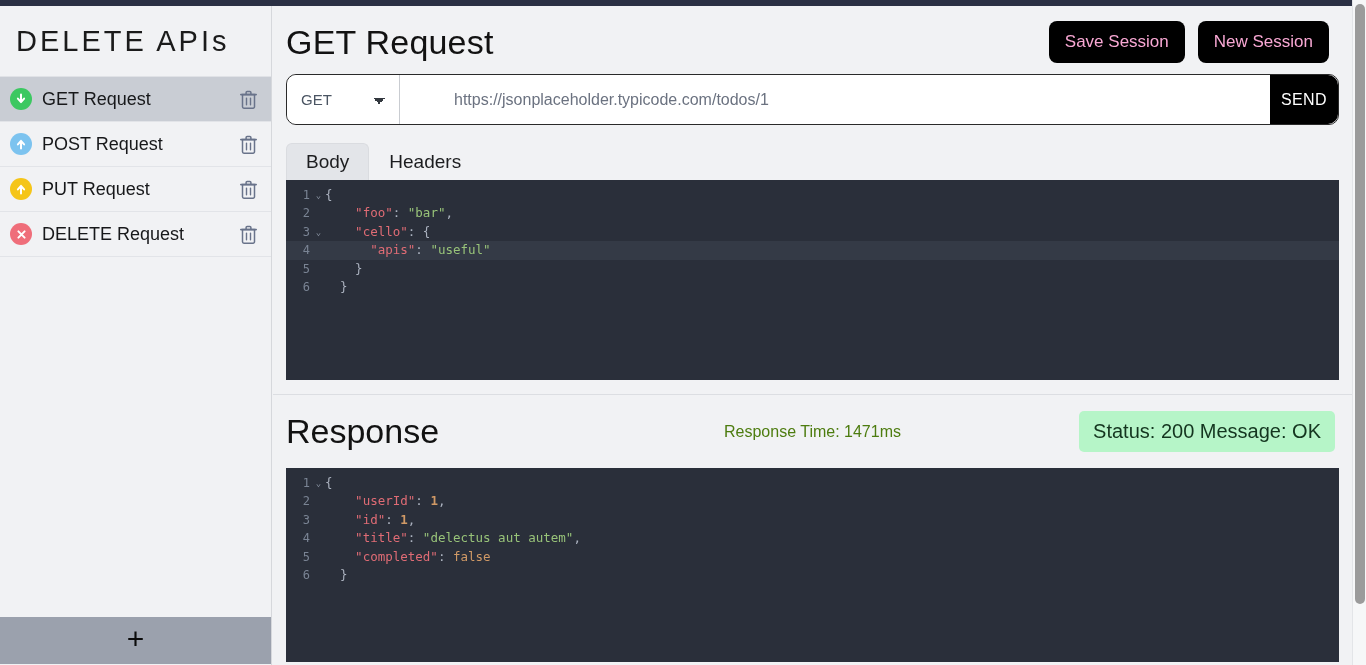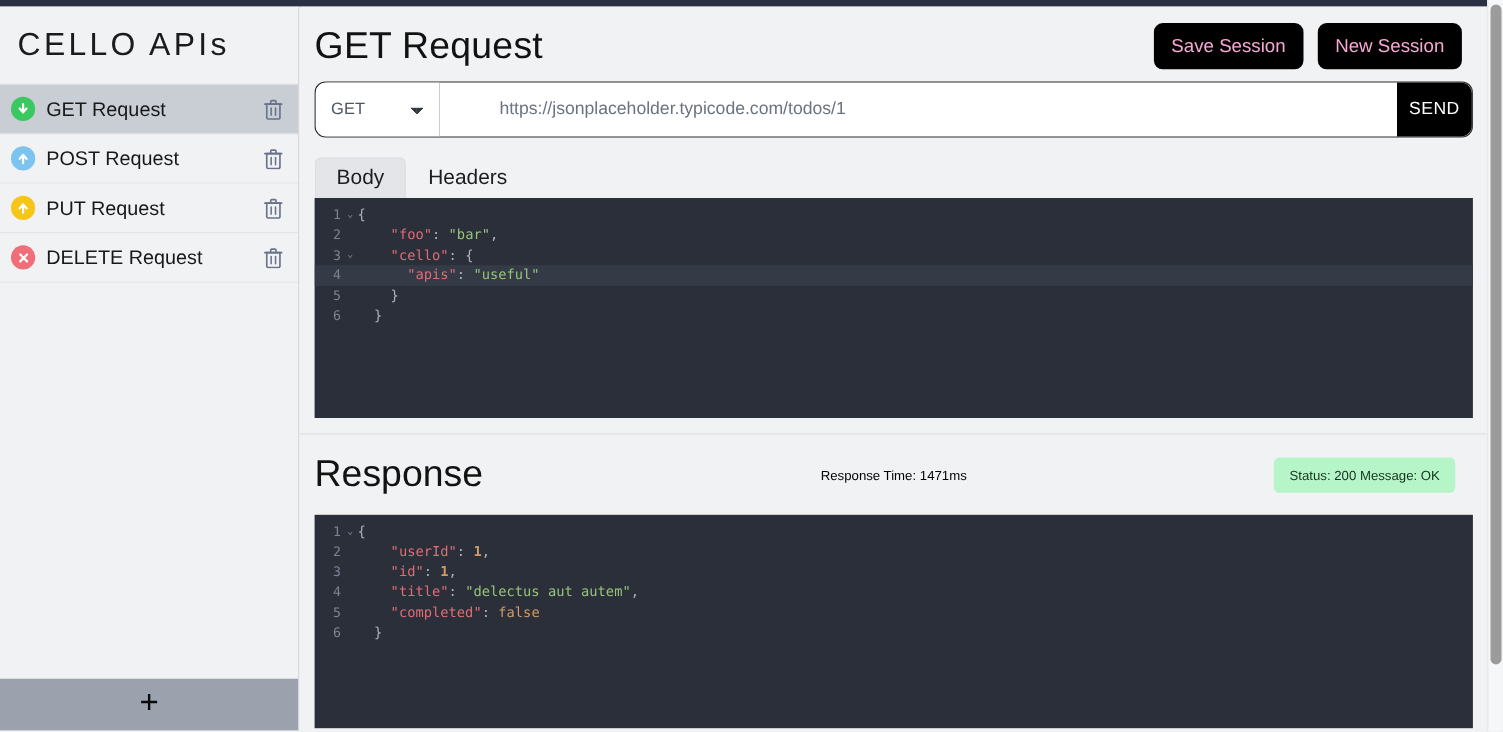--- a/index.html
+++ b/index.html
@@ -304,45 +304,45 @@
   }
   .resp-title {
     font-size: 34px;
     color: #121212;
     font-weight: 400;
   }
   .resp-time {
     position: absolute;
     left: 50%;
     transform: translateX(-50%);
-    font-size: 12px;
-    color: #000000;
+    font-size: 16px;
+    color: #4d7c0f;
   }
   .status-badge {
     position: absolute;
-    right: 16px;
+    right: 4px;
     background: #b6f5c8;
     color: #14351f;
     border-radius: 5px;
     padding: 9px 14px;
-    font-size: 12px;
+    font-size: 20px;
     white-space: nowrap;
     text-align: center;
   }
 </style>
 </head>
 <body>
 
 <div id="app">
 
   <div class="top-strip"></div>
 
   <div class="sidebar">
 
-    <div class="brand">CELLO APIs</div>
+    <div class="brand">DELETE APIs</div>
 
     <div id="sidebar-list">
         <div class="req-item active">
           <span class="req-icon" style="background: rgb(60, 200, 97);">
             <svg width="12" height="12" viewBox="0 0 12 12">
               <path d="M6 1.6 L6 8.4 M6 9.1 L2.9 5.6 M6 9.1 L9.1 5.6" stroke="#ffffff" stroke-width="2" fill="none" stroke-linecap="round" stroke-linejoin="round"></path>
             </svg>
           </span>
           <span class="req-label">GET Request</span>
           <span class="trash-btn">

